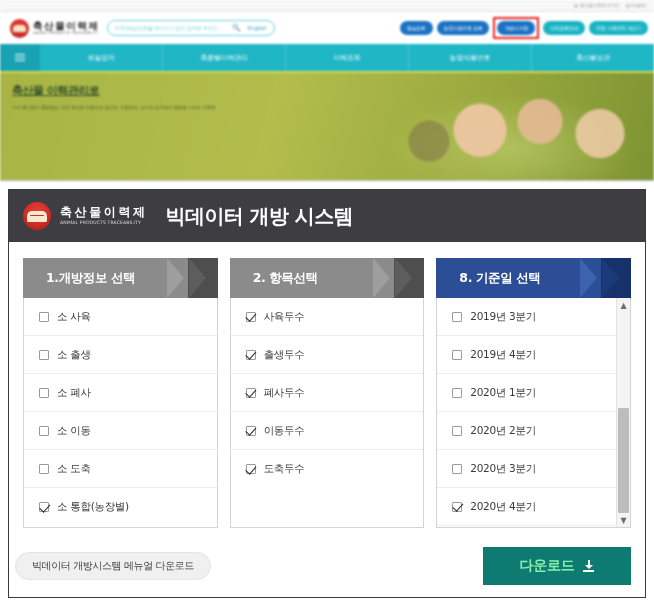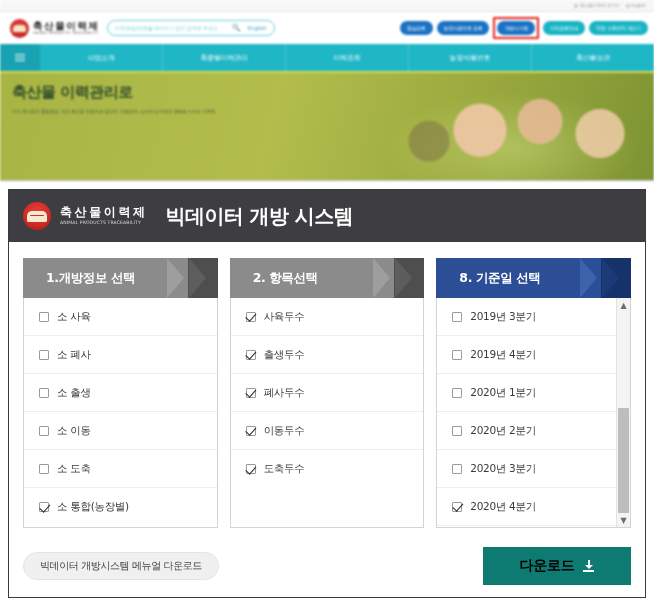--- a/index.html
+++ b/index.html
@@ -202,25 +202,26 @@
       radial-gradient(circle at 62% 44%, rgba(228,186,148,0.9) 0 22px, rgba(228,186,148,0) 23px),
       radial-gradient(circle at 82% 55%, rgba(240,204,168,0.85) 0 24px, rgba(240,204,168,0) 25px),
       radial-gradient(circle at 25% 62%, rgba(120,100,70,0.45) 0 20px, rgba(120,100,70,0) 21px);
   }
   .hero-copy {
     position: relative;
     padding: 10px 0 0 12px;
     z-index: 2;
   }
   .hero-line1 {
-    font-size: 15px;
+    font-size: 11px;
     font-weight: bold;
     color: #2e4a2a;
     letter-spacing: -0.5px;
     margin-bottom: 7px;
+    text-decoration: underline;
   }
   .hero-line2 {
     font-size: 25px;
     font-weight: bold;
     color: #1d3a6b;
     letter-spacing: -1px;
     line-height: 1.12;
   }
   .hero-sub {
     margin-top: 7px;
@@ -424,21 +425,21 @@
     position: absolute;
     left: 1px; right: 1px;
     top: 110px;
     height: 105px;
     background: #bdbdbd;
     border-radius: 1px;
   }
 
   .card-footer {
     position: absolute;
-    left: 14px; right: 14px;
+    left: 6px; right: 14px;
     bottom: 14px;
     display: flex;
     align-items: center;
     justify-content: space-between;
   }
   .manual-btn {
     height: 28px;
     background: #f0f0f0;
     border: 1px solid #e4e4e4;
     border-radius: 14px;
@@ -451,21 +452,21 @@
     white-space: nowrap;
   }
   .download-btn {
     width: 148px;
     height: 38px;
     background: #0e7b72;
     display: flex;
     align-items: center;
     justify-content: center;
     gap: 9px;
-    color: #000000;
+    color: #86efac;
     font-size: 14px;
     font-weight: bold;
     letter-spacing: -0.3px;
   }
   .dl-icon {
     width: 11px; height: 12px;
     position: relative;
     flex: 0 0 auto;
   }
   .dl-icon i {
@@ -532,21 +533,21 @@
   </div>
 
   <div class="gnb">
     <div class="gnb-burger">
       <span class="burger-lines">
           <i></i>
           <i></i>
           <i></i>
         </span>
     </div>
-    <div class="gnb-item">사업소개</div>
+    <div class="gnb-item">유통업자</div>
     <div class="gnb-item">축종별이력관리</div>
     <div class="gnb-item">이력조회</div>
     <div class="gnb-item">농장식별번호</div>
     <div class="gnb-item">축산물보관</div>
   </div>
 
   <div class="hero">
     <div class="hero-copy">
       <div class="hero-line1">축산물 이력관리로</div>
       <div class="hero-sub">우리 축산물의 품질향상, 안전 축산물 유통으로 생산자, 유통업자, 소비자 모두에게 행복을 드리는 이력제</div>
@@ -575,25 +576,25 @@
           <span class="chev chev-a"></span>
           <span class="chev chev-b"></span>
         </div>
         <div class="opt-list">
           <div class="opt-row">
             <span class="cbox"></span>
             <span class="opt-label">소 사육</span>
           </div>
           <div class="opt-row">
             <span class="cbox"></span>
+            <span class="opt-label">소 출생</span>
+          </div>
+          <div class="opt-row">
+            <span class="cbox"></span>
             <span class="opt-label">소 폐사</span>
-          </div>
-          <div class="opt-row">
-            <span class="cbox"></span>
-            <span class="opt-label">소 출생</span>
           </div>
           <div class="opt-row">
             <span class="cbox"></span>
             <span class="opt-label">소 이동</span>
           </div>
           <div class="opt-row">
             <span class="cbox"></span>
             <span class="opt-label">소 도축</span>
           </div>
           <div class="opt-row">

